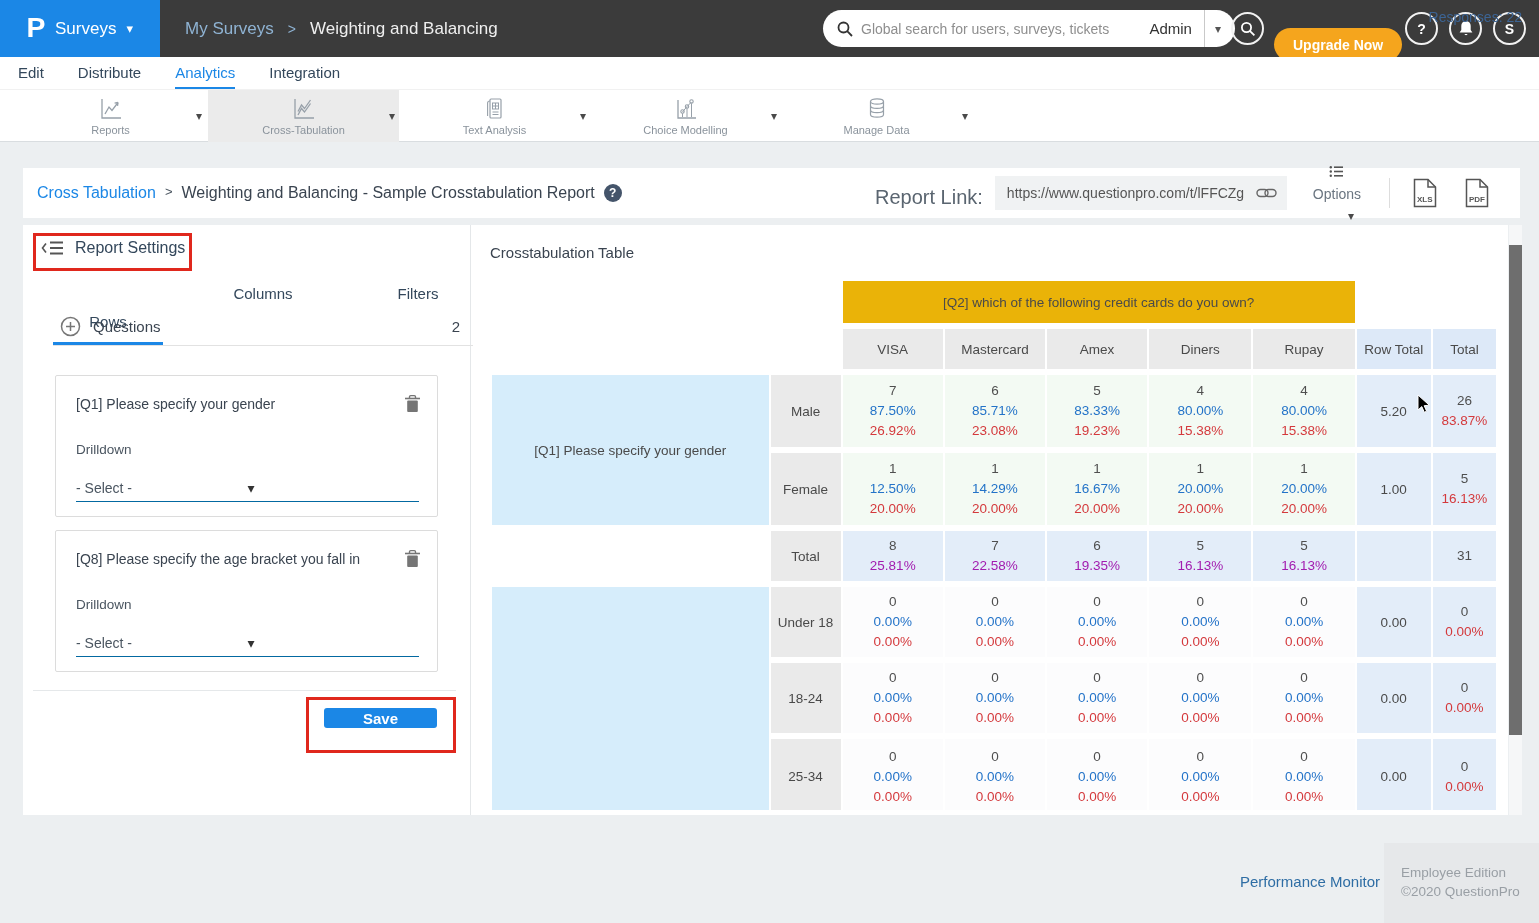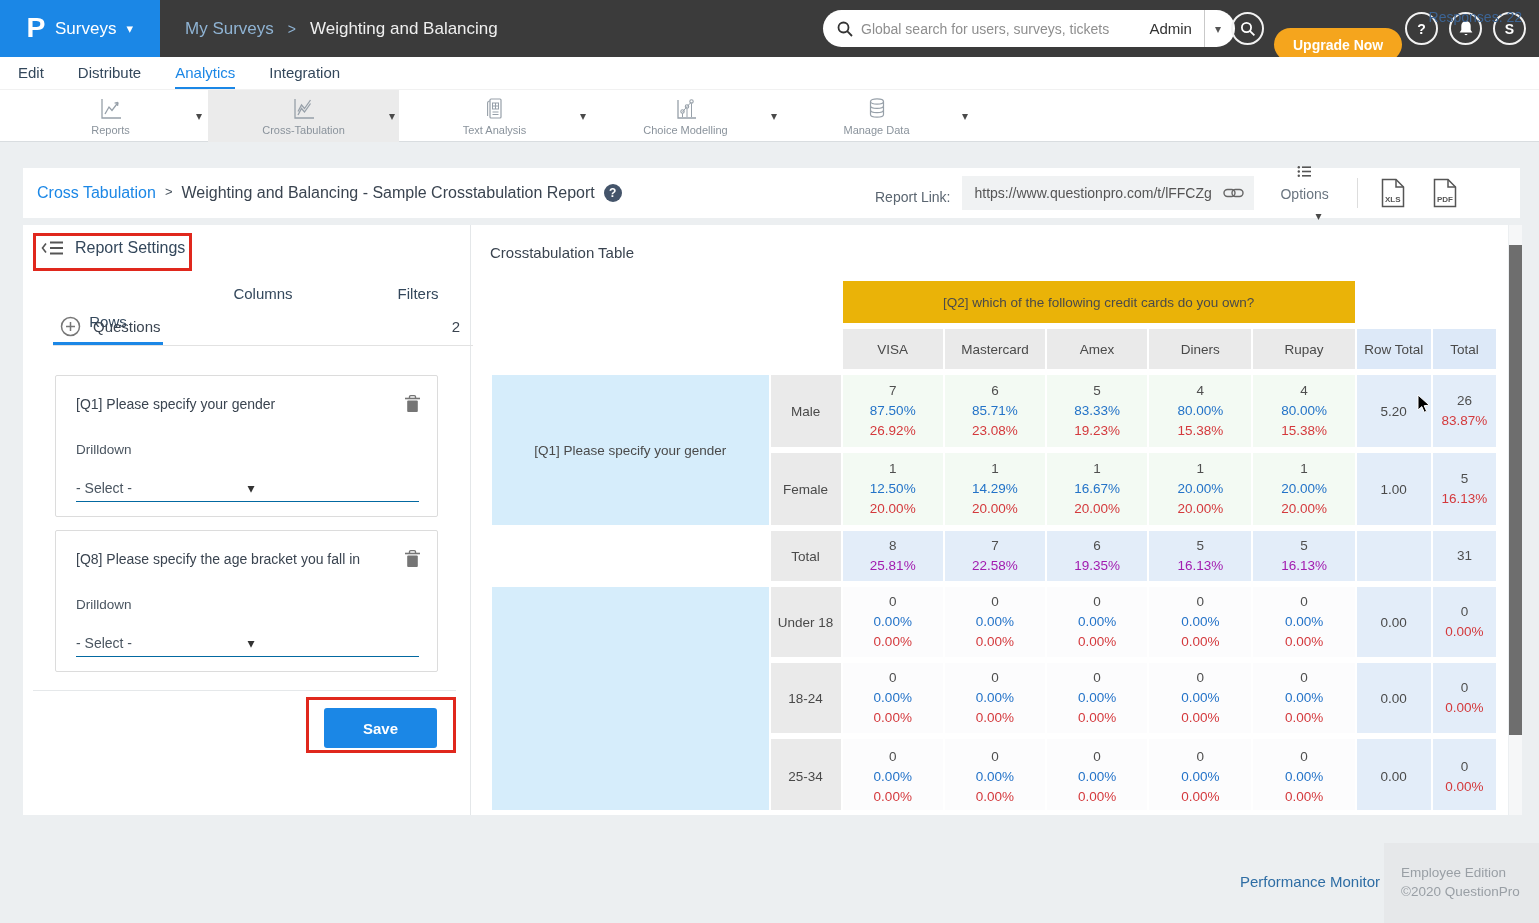--- a/index.html
+++ b/index.html
@@ -60,21 +60,21 @@
   .report-header { position:absolute; left:23px; top:168px; width:1497px; height:50px; background:#fff;
                    display:flex; align-items:center; }
   .rh-left { display:flex; gap:9px; padding-left:14px; }
   .rh-link { color:#1B87E6; font-size:16px; cursor:pointer; }
   .rh-sep { color:#4A5560; font-size:13px; }
   .rh-title { color:#3A4450; font-size:16px; }
   .help-badge { width:18px; height:18px; border-radius:50%; background:#44546A; color:#fff;
                 font-size:12px; font-weight:bold; display:flex; align-items:center; justify-content:center;
                 cursor:pointer; }
   .rh-right { position:absolute; left:852px; top:0; height:50px; display:flex; align-items:center; gap:12px; }
-  .rl-label { color:#5A6570; font-size:14px;margin-top:8px; }
+  .rl-label { color:#5A6570; font-size:20px;margin-top:8px; }
   .rl-input { width:292px; height:34px; background:#F0F2F3; display:flex; align-items:center;
               padding:0 10px 0 12px; cursor:text; }
   .rl-input span { color:#555; font-size:14px; flex:1; white-space:nowrap; overflow:hidden; }
   .opt-wrap { display:flex; align-items:center; gap:8px; margin-left:14px; cursor:pointer;flex-direction:column; }
   .opt-label { color:#6A7580; font-size:14px; }
   .opt-caret { color:#4A4A4A; margin-left:28px; }
   .rh-divider { width:1px; height:30px; background:#DDD; margin:0 10px 0 16px; }
   .file-icon { cursor:pointer; margin-right:14px; }
 
   
@@ -101,21 +101,21 @@
   .qcard .qtitle { position:absolute; left:20px; top:20px; width:300px; font-size:14px; color:#3A4450; }
   .qcard .trash { position:absolute; right:16px; top:18px; cursor:pointer; }
   .qcard .drill { position:absolute; left:20px; top:66px; font-size:13.5px; color:#4A5560; }
   .qcard .select { position:absolute; left:20px; top:98px; width:343px; height:28px;
                    border-bottom:1px solid #0369a1; display:flex; align-items:center; cursor:pointer; }
   .qcard .select span { font-size:14px; color:#4A5560; flex:1; }
   .qcard .select .caret { color:#333; }
 
   .panel-divider { position:absolute; left:10px; top:465px; width:423px; height:1px; background:#E5E8EA; }
   .save-anno { left:283px; top:472px; width:150px; height:56px; }
-  .save-btn { position:absolute; left:301px; top:483px; width:113px; height:40px; background:#1B87E6;
+  .save-btn { position:absolute; left:301px; top:483px; width:113px; height:20px; background:#1B87E6;
               color:#fff; font-size:15px; font-weight:bold; border:none; border-radius:3px;
               font-family:"Liberation Sans", sans-serif; cursor:pointer; }
 
   .ct-title { position:absolute; left:467px; top:19px; font-size:15px; color:#3A4450; }
 
   
   .table-wrap { position:absolute; left:467px; top:50px; width:1014px; height:535px; overflow:hidden; }
   table.crosstab { border-collapse:separate; border-spacing:2px 6px; table-layout:fixed; width:1008px; }
   .crosstab td { text-align:center; vertical-align:middle; font-size:13.5px; color:#4A4A4A; }
   .cell-qhead { background:#eab308; color:#3E4A57; font-size:14px; height:42px; }

